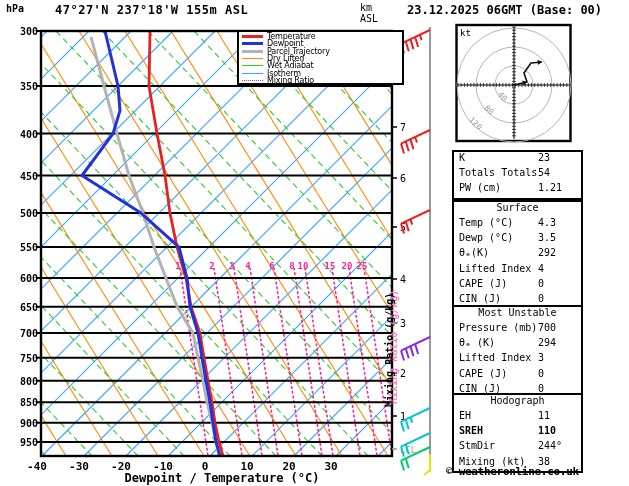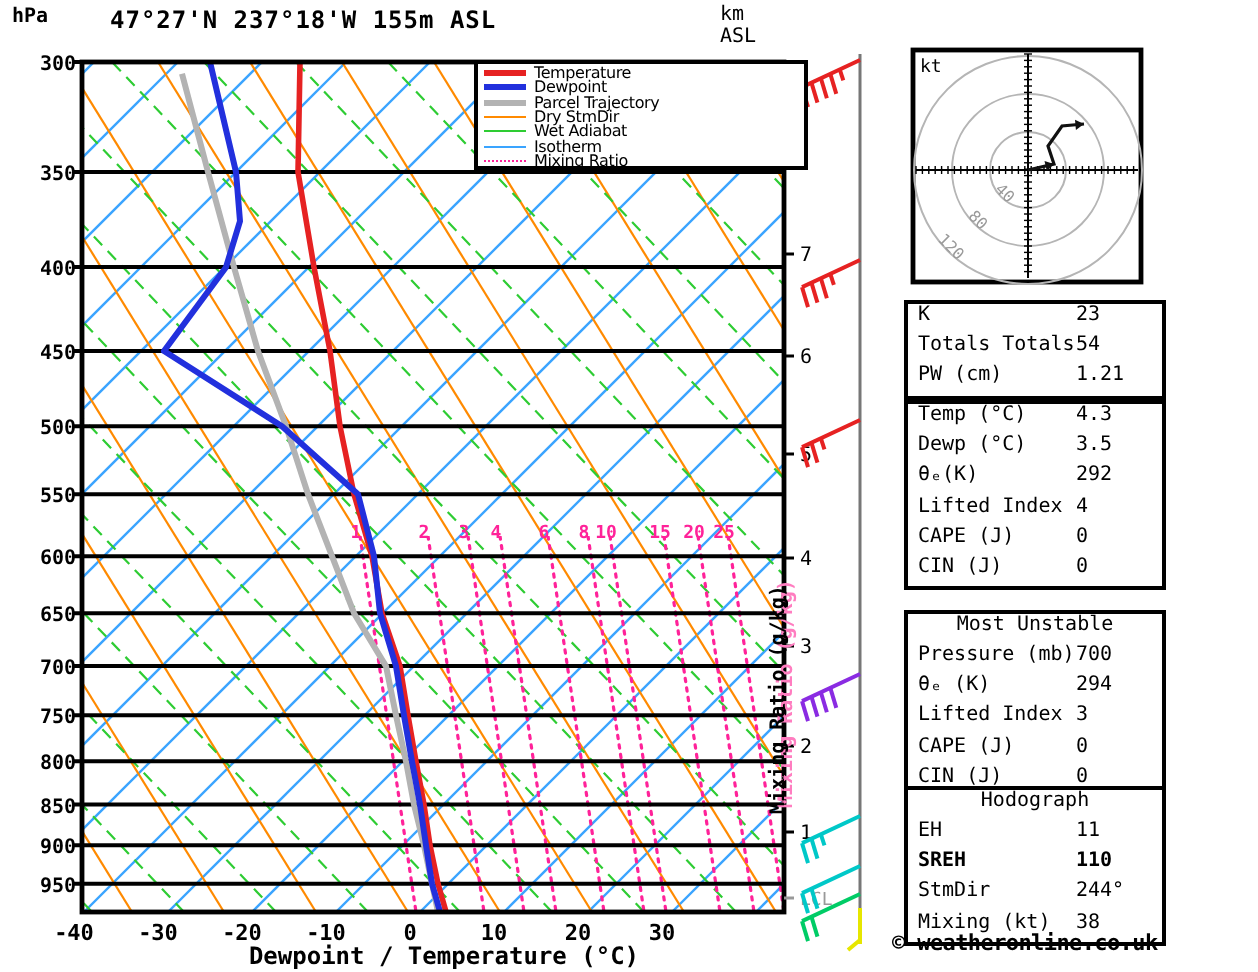--- a/index.html
+++ b/index.html
@@ -25,20 +25,21 @@
   .p-val{position:absolute;left:84px;top:0;}
   .copyright{left:446px;top:465px;font-size:11px;font-weight:bold;letter-spacing:-0.3px;}
   svg text{font-family:"DejaVu Sans Mono",monospace;}
 </style>
 </head>
 <body>
 
 <div id="stage">
   <div class="abs t-hpa">hPa</div>
   <div class="abs t-main">47°27'N 237°18'W 155m ASL</div>
+  <div class="abs t-date">23.12.2025 06GMT (Base: 00)</div>
   <div class="abs t-km">
     <div>km</div>
     <div>ASL</div>
   </div>
 
   <svg id="skewt" class="abs" style="left:0;top:0" width="450" height="486">
       <defs>
         <clipPath id="plot">
           <rect x="41" y="31" width="351" height="425"></rect>
         </clipPath>
@@ -266,21 +267,21 @@
       <div class="legend-row">
         <span class="legend-swatch" style="border-top: 3px solid rgb(34, 48, 221);"></span>
         <span class="legend-label">Dewpoint</span>
       </div>
       <div class="legend-row">
         <span class="legend-swatch" style="border-top: 3px solid rgb(179, 179, 179);"></span>
         <span class="legend-label">Parcel Trajectory</span>
       </div>
       <div class="legend-row">
         <span class="legend-swatch" style="border-top: 1.4px solid rgb(255, 138, 0);"></span>
-        <span class="legend-label">Dry StmDir</span>
+        <span class="legend-label">Dry Lifted</span>
       </div>
       <div class="legend-row">
         <span class="legend-swatch" style="border-top: 1.4px solid rgb(46, 204, 51);"></span>
         <span class="legend-label">Wet Adiabat</span>
       </div>
       <div class="legend-row">
         <span class="legend-swatch" style="border-top: 1.4px solid rgb(58, 164, 255);"></span>
         <span class="legend-label">Isotherm</span>
       </div>
       <div class="legend-row">
@@ -375,20 +376,21 @@
       <path d="M90,41 L85.96650806552542,43.954816883417394 L85.49979505268743,38.82097374219961 Z" fill="#111"></path>
     </svg>
 
   <div id="panels">
       <div class="abs panel" style="top: 150px;">
         <div class="p-row" style="height: 15.2px;"><span>K</span><span class="p-val">23</span></div>
         <div class="p-row" style="height: 15.2px;"><span>Totals Totals</span><span class="p-val">54</span></div>
         <div class="p-row" style="height: 15.2px;"><span>PW (cm)</span><span class="p-val">1.21</span></div>
       </div>
       <div class="abs panel" style="top: 200px;">
+        <div class="p-title" style="height: 15px;">Surface</div>
         <div class="p-row" style="height: 15.2px;"><span>Temp (°C)</span><span class="p-val">4.3</span></div>
         <div class="p-row" style="height: 15.2px;"><span>Dewp (°C)</span><span class="p-val">3.5</span></div>
         <div class="p-row" style="height: 15.2px;"><span>θₑ(K)</span><span class="p-val">292</span></div>
         <div class="p-row" style="height: 15.2px;"><span>Lifted Index</span><span class="p-val">4</span></div>
         <div class="p-row" style="height: 15.2px;"><span>CAPE (J)</span><span class="p-val">0</span></div>
         <div class="p-row" style="height: 15.2px;"><span>CIN (J)</span><span class="p-val">0</span></div>
       </div>
       <div class="abs panel" style="top: 305px;">
         <div class="p-title" style="height: 15px;">Most Unstable</div>
         <div class="p-row" style="height: 15.2px;"><span>Pressure (mb)</span><span class="p-val">700</span></div>

